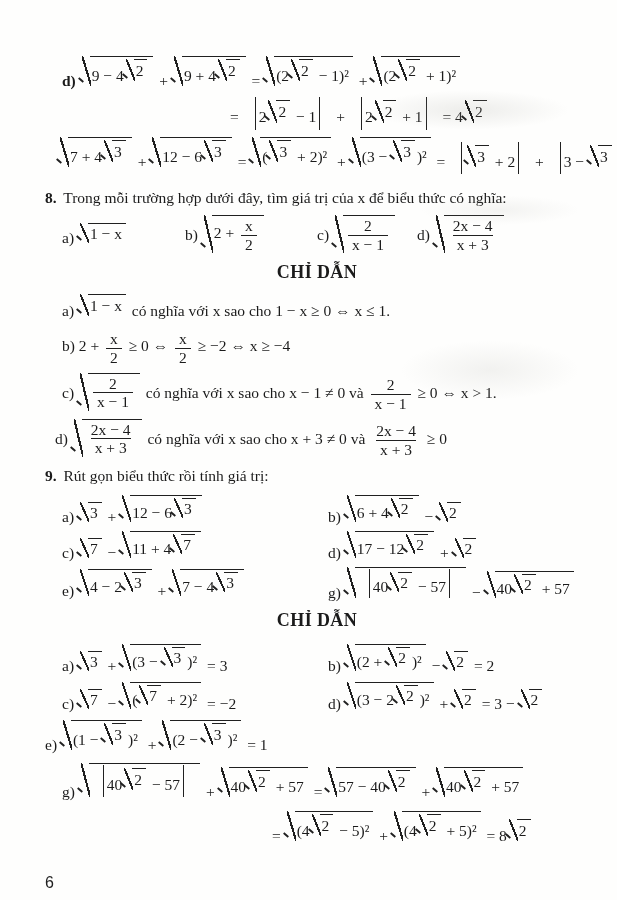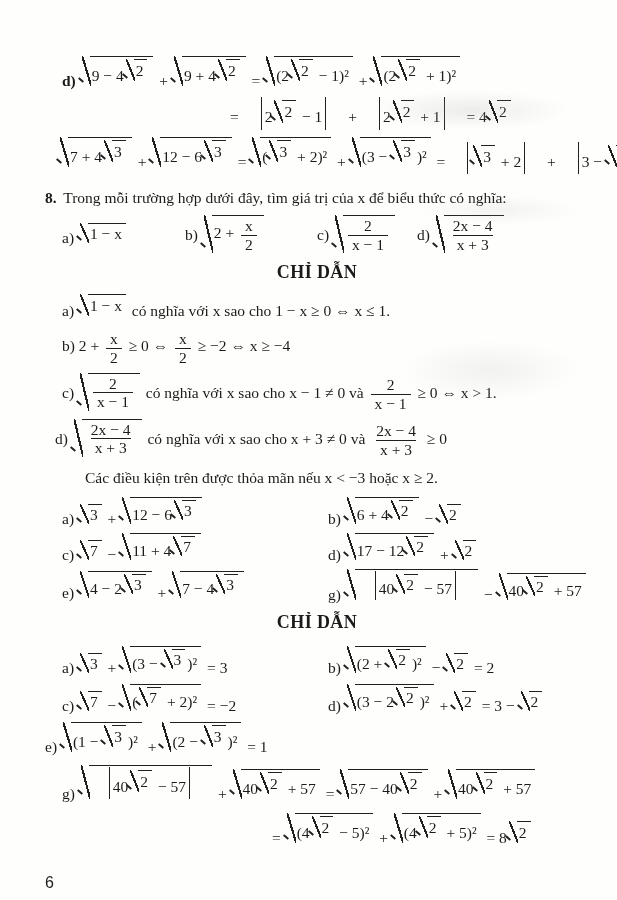--- a/index.html
+++ b/index.html
@@ -31,21 +31,21 @@
   .sq.tall { vertical-align: -13px; }
 
   
   .frac { display: inline-flex; flex-direction: column; align-items: center;
           vertical-align: middle; margin: 0 3px; line-height: 1.12; }
   .fnum { padding: 0 4px; }
   .fden { border-top: 1.5px solid #202020; padding: 0 4px; }
 
   
   .abs { display: inline-block; border-left: 1.5px solid #202020; border-right: 1.5px solid #202020;
-         padding: 2px 3px; margin: 0 18px; }
+         padding: 2px 3px; margin: 0 12px; }
 
   .bm { font-weight: bold; }
 
   
   .ln1  { margin-left: 17px; }
   .ln2  { margin-left: 185px; margin-top: 6px; }
   .ln3  { margin-left: 13px;  margin-top: 6px; }
   .ln4  { margin-top: 14px; }
   .ln5  { margin-top: 6px; }
   .ln6  { margin-top: 8px; }
@@ -215,22 +215,22 @@
   <div class="line ln10">d) <span class="sq tall">
         <span class="rad"></span>
         <span class="vin"><span class="frac">
             <span class="fnum">2x − 4</span>
             <span class="fden">x + 3</span>
           </span></span>
       </span> có nghĩa với x sao cho x + 3 ≠ 0 và <span class="frac">
         <span class="fnum">2x − 4</span>
         <span class="fden">x + 3</span>
       </span> ≥ 0</div>
-  <div class="line ln11">Các điều kiện trên được thỏa mãn nếu x &lt; −3 hoặc x ≥ 2.</div>
-
+
+  <p class="para ln12"><b class="pnum">9.</b> <span>Rút gọn biểu thức rồi tính giá trị:</span></p>
 
   <div class="cols2 ln13">
     <span>a) <span class="sq">
           <span class="rad"></span>
           <span class="vin">3</span>
         </span> + <span class="sq">
           <span class="rad"></span>
           <span class="vin">12 − 6<span class="sq">
               <span class="rad"></span>
               <span class="vin">3</span>

